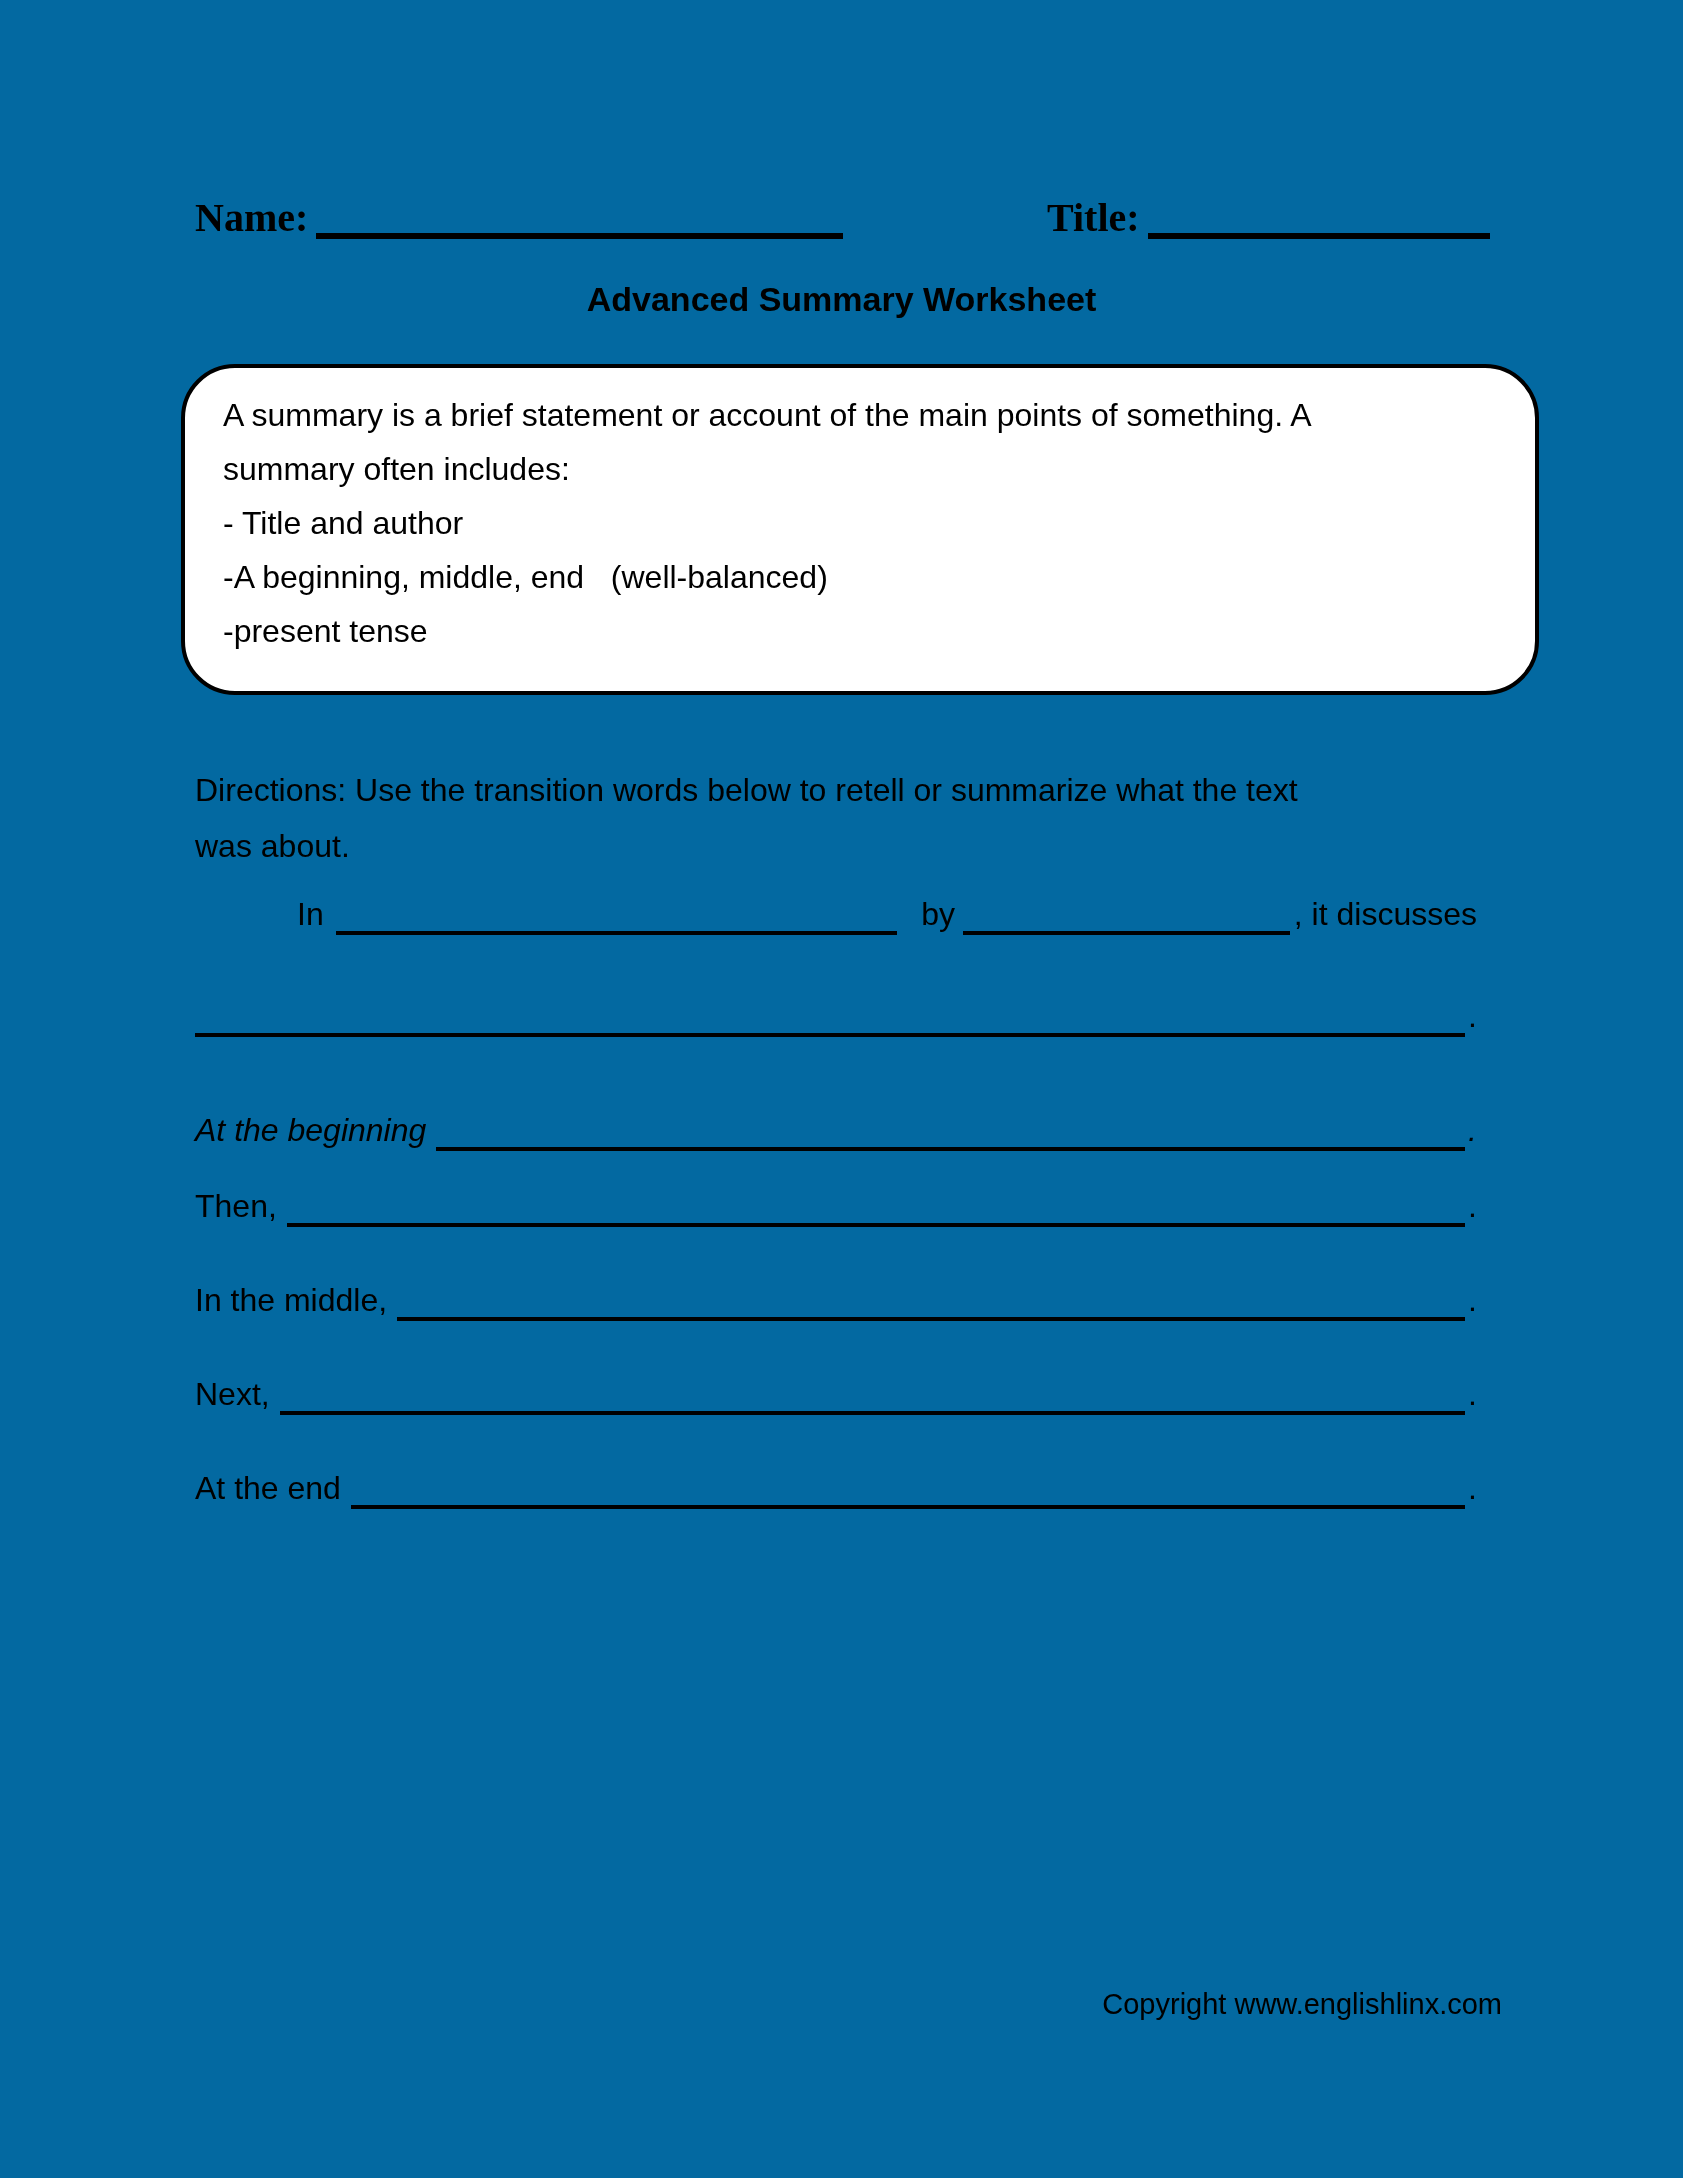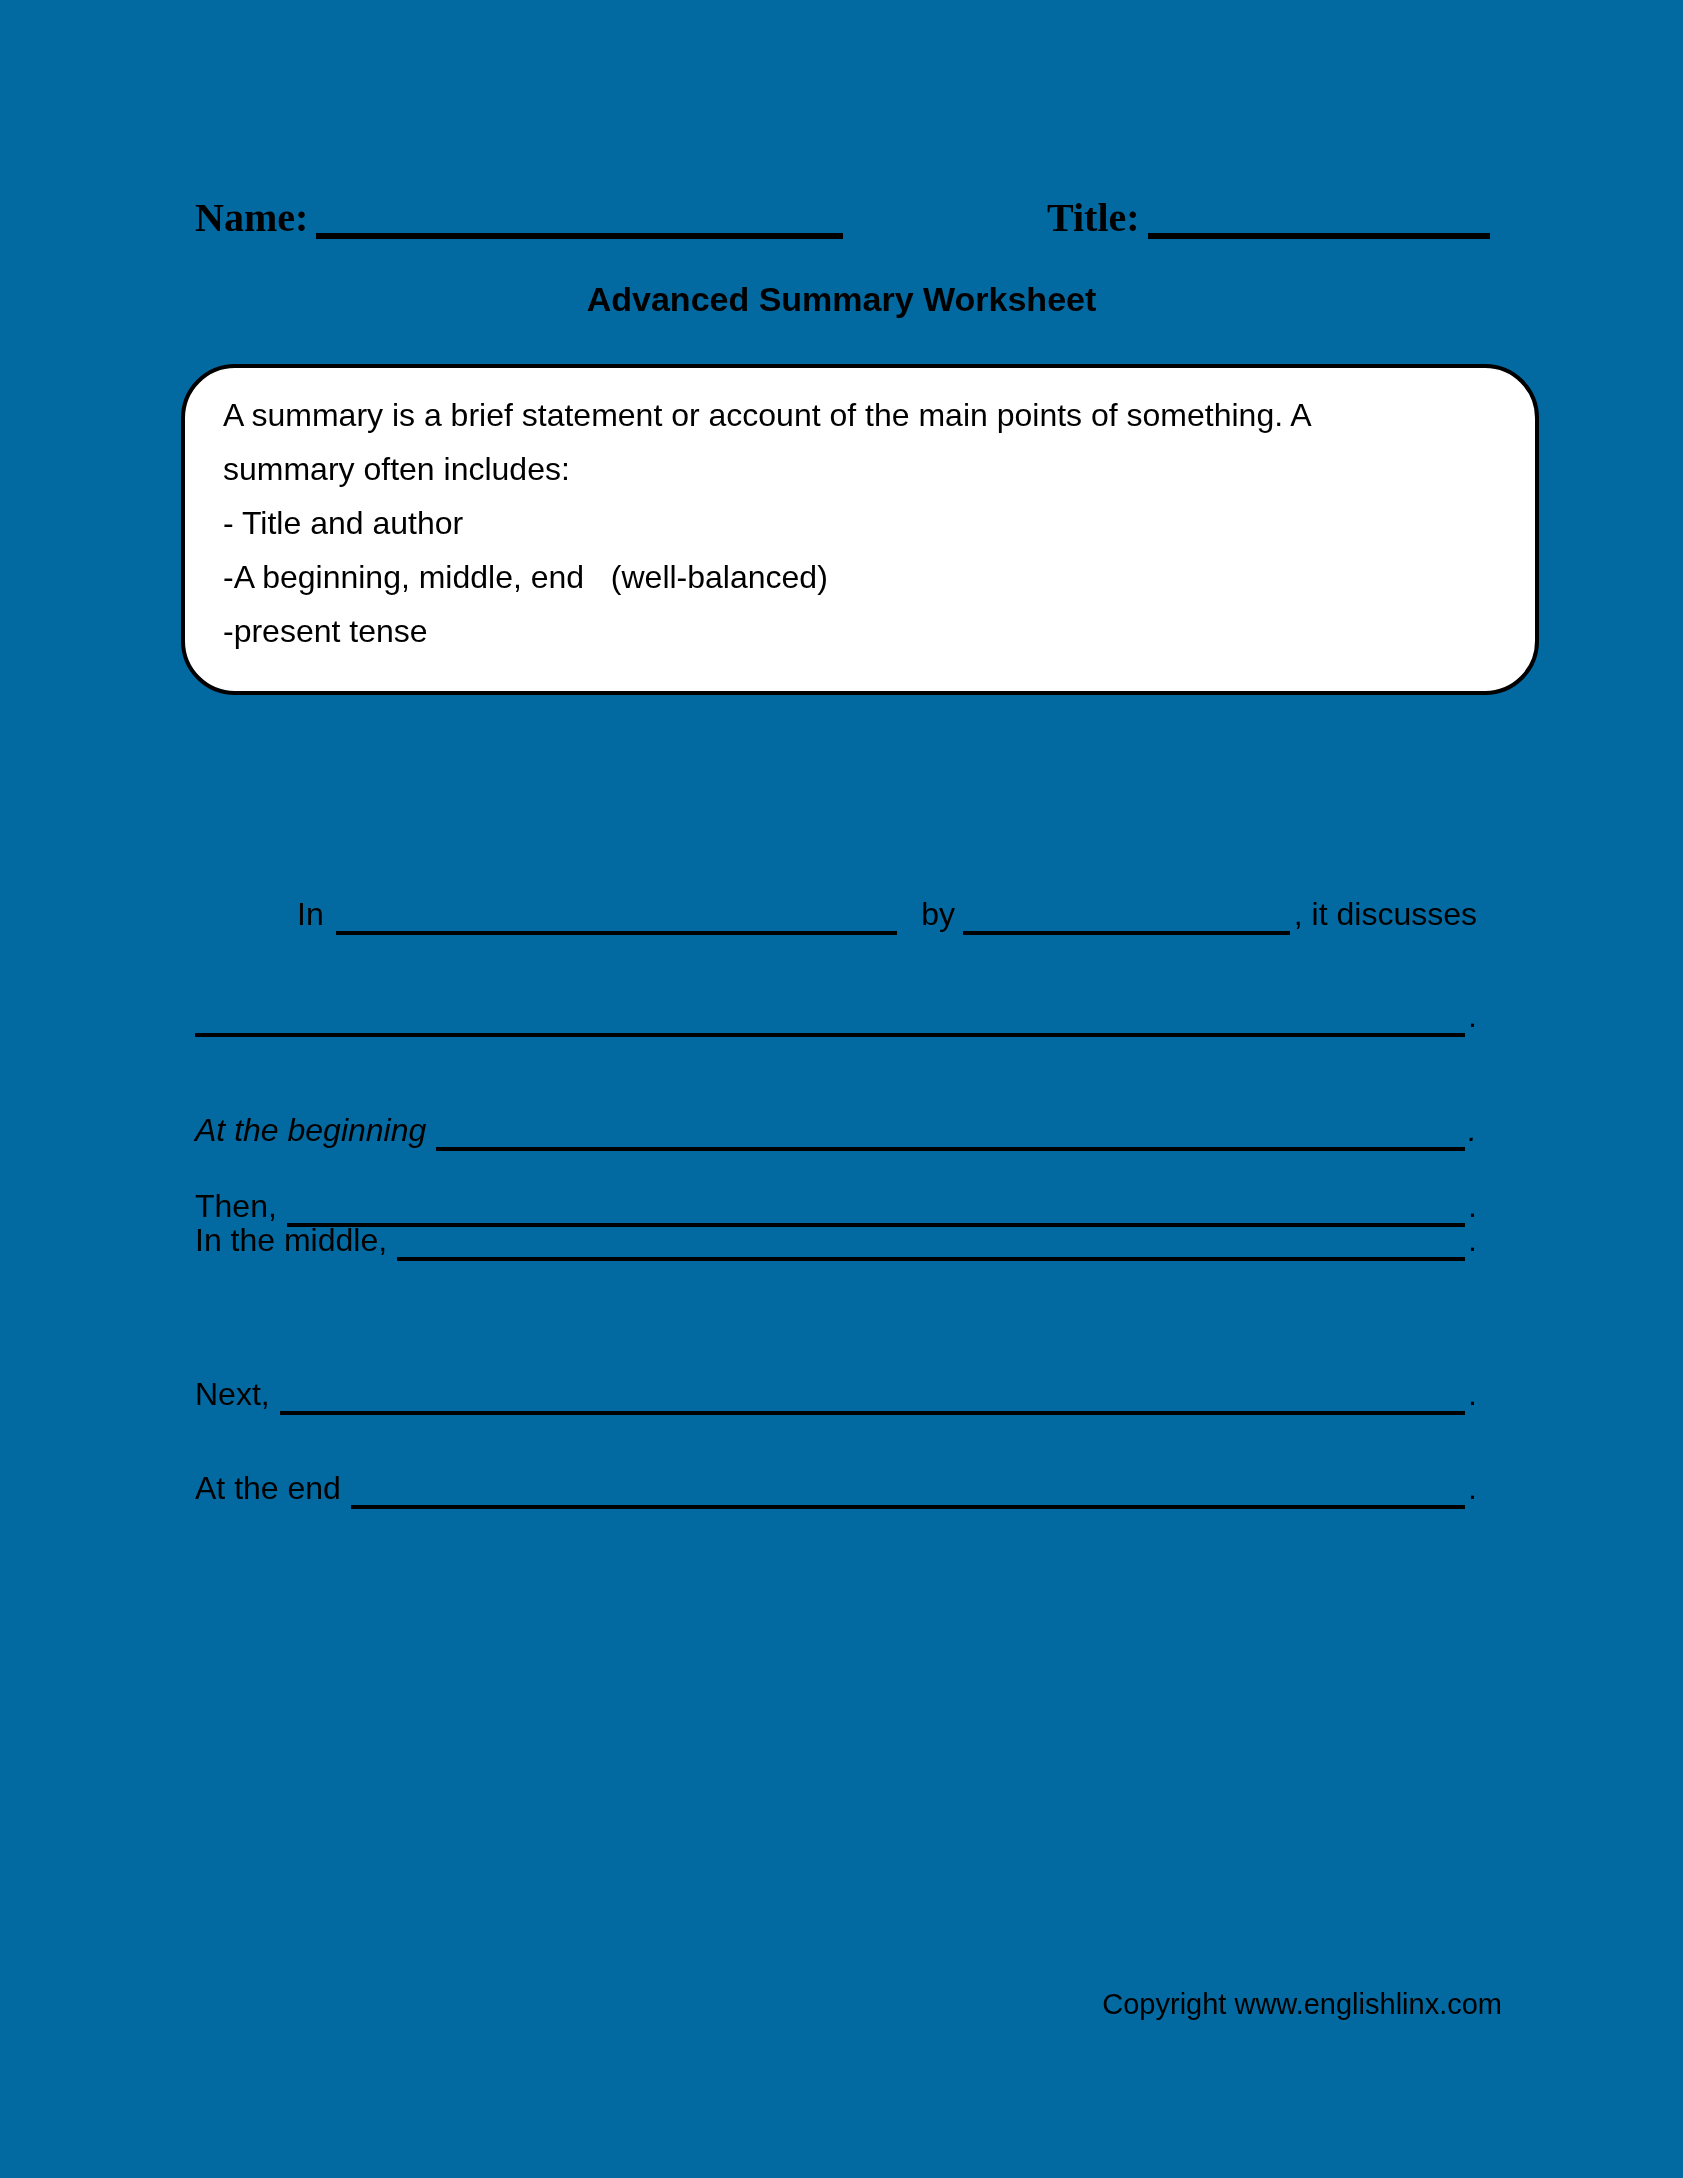--- a/index.html
+++ b/index.html
@@ -91,21 +91,21 @@
     height: 0;
     border-bottom: 4px solid #000;
   }
   .blank.grow { flex: 1 1 auto; margin-left: 10px; }
   .period { margin-left: 3px; }
 
   .row-in { top: 896px; }
   .row-cont { top: 998px; }
   .row-beginning { top: 1112px; font-style: italic; }
   .row-then { top: 1188px; }
-  .row-middle { top: 1222px; }
+  .row-middle { top: 1282px; }
   .row-next { top: 1376px; }
   .row-end { top: 1470px; }
 
   .in-indent { margin-left: 102px; }
   .blank-title { width: 562px; margin-left: 12px; }
   .mid-word { margin-left: 24px; }
   .blank-author { width: 327px; margin-left: 8px; }
   .post-text { margin-left: 4px; }
   .row-cont .blank.grow { margin-left: 0; }
 
@@ -133,20 +133,22 @@
   <div class="title">Advanced Summary Worksheet</div>
 
   <div class="info-box">
     <div class="info-box-text">A summary is a brief statement or account of the main points of something. A
 summary often includes:
 - Title and author
 -A beginning, middle, end   (well-balanced)
 -present tense</div>
   </div>
 
+  <div class="directions">Directions: Use the transition words below to retell or summarize what the text
+was about.</div>
 
   <div class="prompt-row row-in">
     <span class="in-indent">In</span>
     <span class="blank blank-title"></span>
     <span class="mid-word">by</span>
     <span class="blank blank-author"></span>
     <span class="post-text">, it discusses</span>
   </div>
 
   <div class="prompt-row row-cont">

